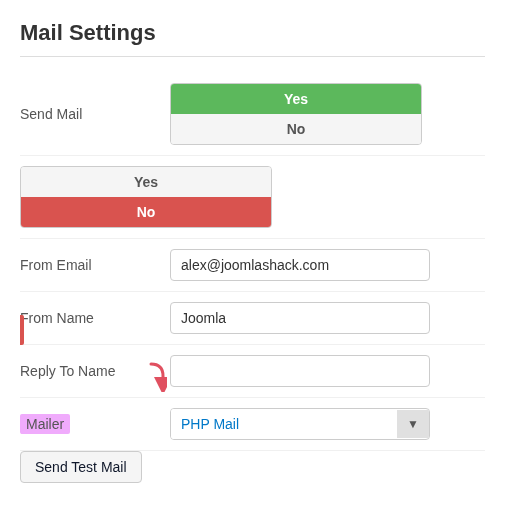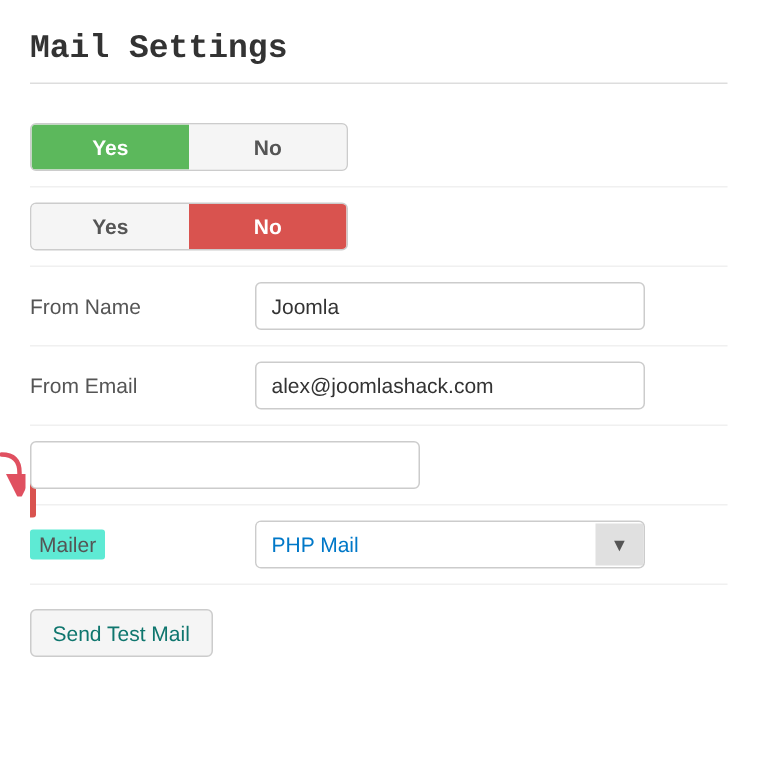--- a/index.html
+++ b/index.html
@@ -17,21 +17,20 @@
       color: #333;
     }
 
     .page-title {
       font-size: 22px;
       font-weight: bold;
       color: #333;
       margin-bottom: 16px;
       padding-bottom: 10px;
       border-bottom: 1px solid #ddd;
-      font-family: Liberation Mono, monospace;
     }
 
     .settings-row {
       display: flex;
       align-items: center;
       padding: 10px 0;
       border-bottom: 1px solid #f0f0f0;
     }
 
     .settings-label {
@@ -44,21 +43,22 @@
     .settings-control {
       flex: 1;
     }
 
     
     .toggle-group {
       display: flex;
       border: 1px solid #ccc;
       border-radius: 4px;
       overflow: hidden;
-      width: 212px;
+      width: 252px;
+      flex-direction: column;
     }
 
     .toggle-btn {
       flex: 1;
       padding: 7px 0;
       text-align: center;
       font-size: 14px;
       font-weight: bold;
       cursor: pointer;
       border: none;
@@ -120,27 +120,26 @@
       justify-content: center;
       height: 100%;
       padding: 7px 0;
       cursor: pointer;
       color: #555;
       font-size: 12px;
     }
 
     
     .send-test-btn {
-      margin-top: 16px;
       padding: 7px 14px;
       border: 1px solid #ccc;
       border-radius: 4px;
       background: #f5f5f5;
       font-size: 14px;
-      color: #0f766e;
+      color: #0f172a;
       cursor: pointer;
     }
 
     
     .arrow-container {
       position: relative;
       display: flex;
       align-items: center;
     }
 
@@ -169,70 +168,72 @@
 
 <div style="position:relative;">
   
   <div class="left-accent" style="top: 295px; transform: none; position: absolute;"></div>
 
   <h1 class="page-title">Mail Settings</h1>
 
   <div>
 
     <div class="settings-row">
+      <div class="settings-label">Send Mail</div>
       <div class="settings-control">
         <div class="toggle-group">
           <button class="toggle-btn active-yes">Yes</button>
           <button class="toggle-btn inactive">No</button>
         </div>
       </div>
     </div>
 
     <div class="settings-row">
       <div class="settings-control">
         <div class="toggle-group">
           <button class="toggle-btn inactive">Yes</button>
           <button class="toggle-btn active-no">No</button>
         </div>
       </div>
     </div>
 
     <div class="settings-row">
+      <div class="settings-label">From Email</div>
+      <div class="settings-control">
+        <input class="text-input" type="text" value="alex@joomlashack.com" style="">
+      </div>
+    </div>
+
+    <div class="settings-row">
       <div class="settings-label">From Name</div>
       <div class="settings-control">
         <input class="text-input" type="text" value="Joomla" style="">
       </div>
     </div>
 
-    <div class="settings-row">
-      <div class="settings-label">From Email</div>
-      <div class="settings-control">
-        <input class="text-input" type="text" value="alex@joomlashack.com" style="">
-      </div>
-    </div>
-
-
-    <div class="settings-row">
+
+    <div class="settings-row">
+      <div class="settings-label">Reply To Name</div>
       <div class="settings-control arrow-container">
 
         <svg class="arrow-icon" viewBox="0 0 32 32" xmlns="http://www.w3.org/2000/svg">
           <defs>
             <marker id="arrowhead" markerWidth="6" markerHeight="6" refX="3" refY="3" orient="auto">
               <path d="M0,0 L0,6 L6,3 z" fill="#e05060"></path>
             </marker>
           </defs>
           <path d="M16 4 Q28 4 28 16 L28 26" stroke="#e05060" stroke-width="3" fill="none" marker-end="url(#arrowhead)" stroke-linecap="round"></path>
         </svg>
         <input class="text-input" type="text" value="" style="">
       </div>
     </div>
 
     <div class="settings-row">
       <div class="settings-label">
-        <span style="background:#5eead4; padding: 2px 6px; border-radius: 2px; font-size:14px;">Mailer</span>
+        <span style="background:#f0abfc; padding: 2px 6px; border-radius: 2px; font-size:14px;">Mailer</span>
       </div>
       <div class="settings-control">
         <div class="select-wrapper">
           <div class="select-text" style="color:#0078c8;">PHP Mail</div>
           <div class="select-arrow">▼</div>
         </div>
       </div>
     </div>
 
   </div>

